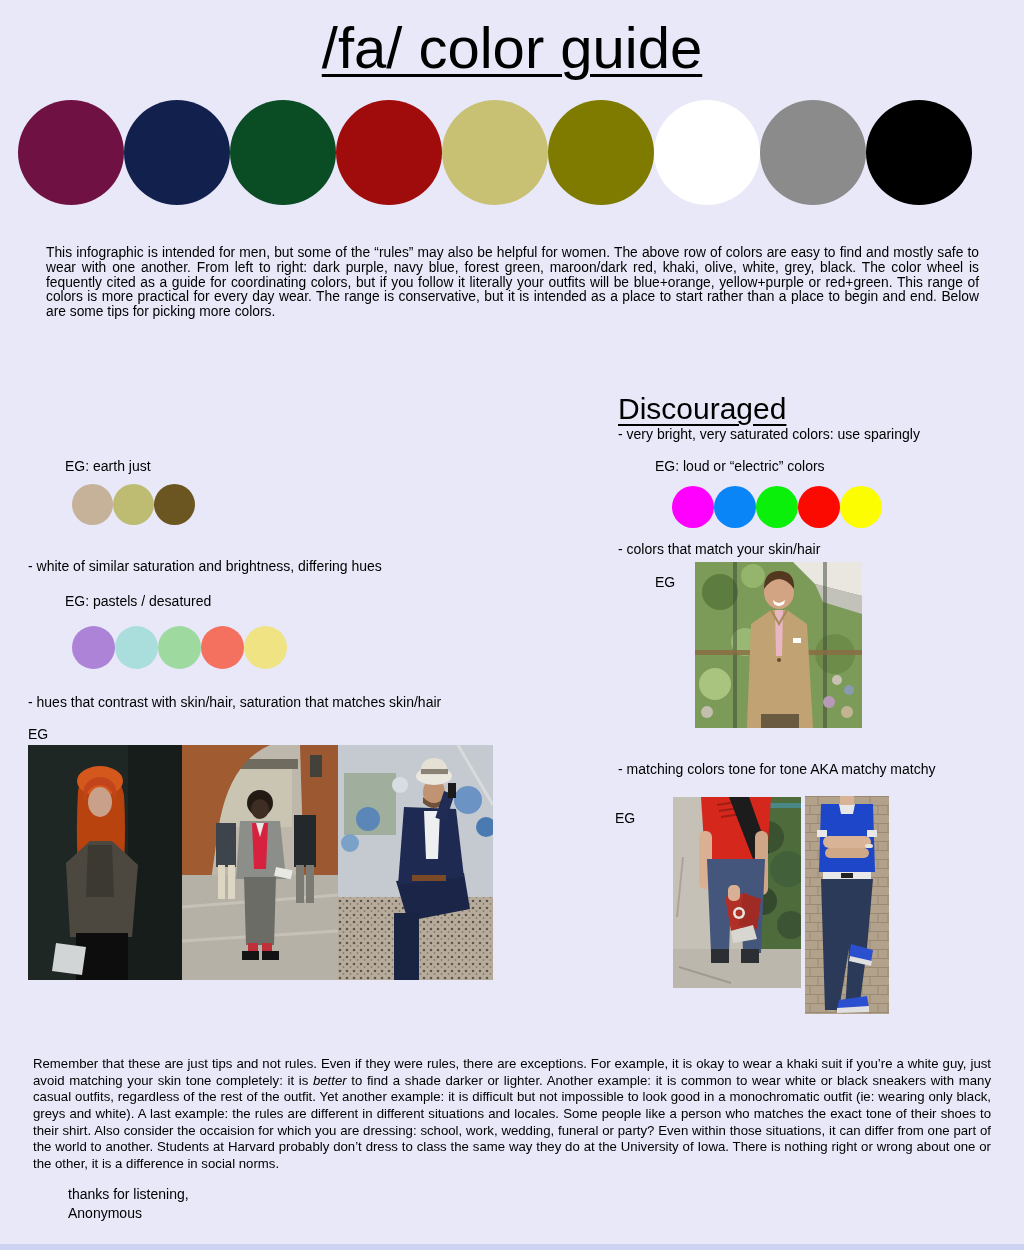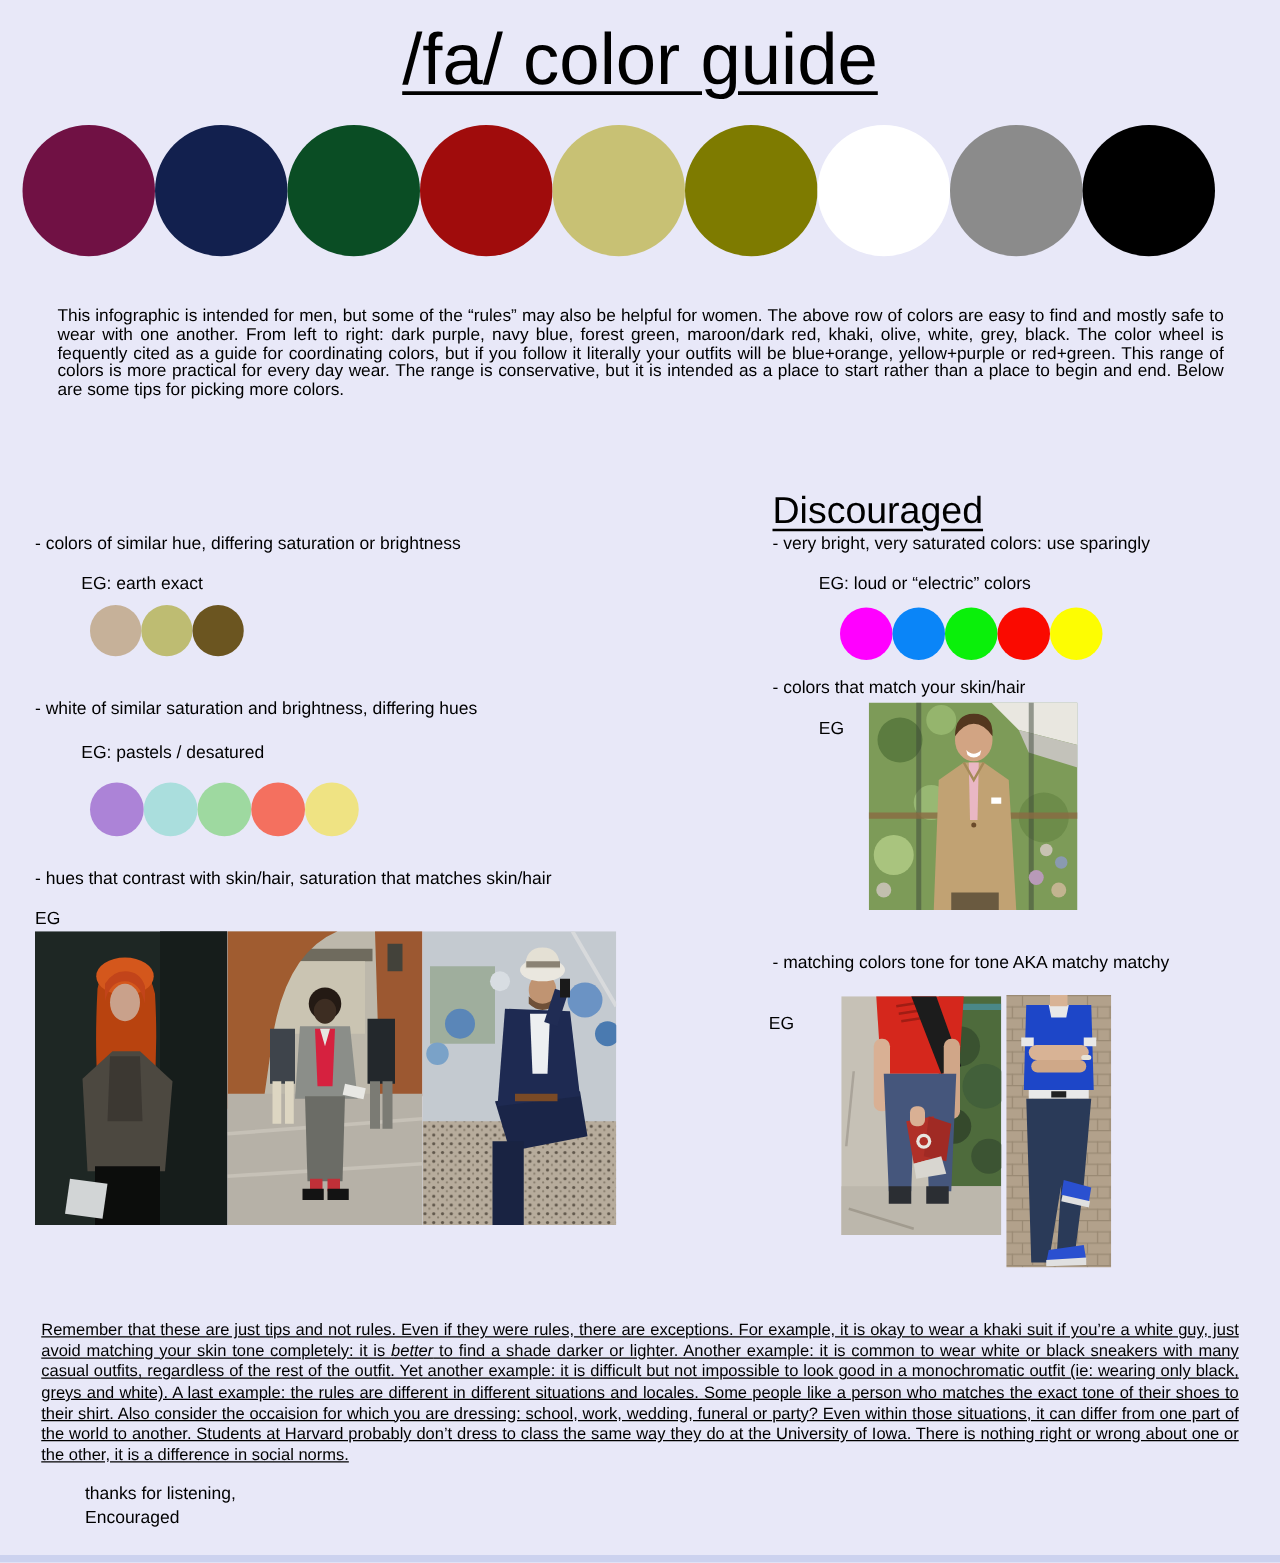--- a/index.html
+++ b/index.html
@@ -10,21 +10,21 @@
   .palette-row{left:18px;top:100px;display:flex;}
   .dot-big{width:106px;height:105px;border-radius:50%;flex:0 0 auto;}
   .intro{left:46px;top:246px;width:933px;font-size:13.8px;line-height:1.07;text-align:justify;}
   .col-head{font-size:30px;text-decoration:underline;text-decoration-thickness:2px;text-underline-offset:5px;}
   .tip{font-size:14px;}
   .eg{font-size:14px;}
   .dot-row{display:flex;}
   .dot-sm{border-radius:50%;flex:0 0 auto;}
   .photo-strip{left:28px;top:745px;width:465px;height:235px;display:flex;}
   .photo-strip svg{display:block;height:235px;}
-  .outro{left:33px;top:1056px;width:958px;font-size:13.2px;line-height:1.26;text-align:justify;text-decoration:underline;}
+  .outro{left:33px;top:1056px;width:958px;font-size:13.2px;line-height:1.26;text-align:justify;}
   .signoff{left:68px;top:1185px;font-size:14px;line-height:19px;}
   .bottom-edge{left:0;top:1244px;width:1024px;height:6px;background:#ccd2ef;}
   svg{display:block;}
 </style>
 </head>
 <body>
 
 <div id="canvas">
 
   <div class="abs title">/fa/ color guide</div>
@@ -36,22 +36,21 @@
     <div class="dot-big" style="background: rgb(160, 12, 12);"></div>
     <div class="dot-big" style="background: rgb(200, 193, 116);"></div>
     <div class="dot-big" style="background: rgb(126, 123, 0);"></div>
     <div class="dot-big" style="background: rgb(255, 255, 255);"></div>
     <div class="dot-big" style="background: rgb(139, 139, 139);"></div>
     <div class="dot-big" style="background: rgb(0, 0, 0);"></div>
   </div>
 
   <div class="abs intro">This infographic is intended for men, but some of the “rules” may also be helpful for women. The above row of colors are easy to find and mostly safe to wear with one another. From left to right: dark purple, navy blue, forest green, maroon/dark red, khaki, olive, white, grey, black. The color wheel is fequently cited as a guide for coordinating colors, but if you follow it literally your outfits will be blue+orange, yellow+purple or red+green. This range of colors is more practical for every day wear. The range is conservative, but it is intended as a place to start rather than a place to begin and end. Below are some tips for picking more colors.</div>
 
-  <div class="abs tip" style="left:28px;top:426px;">- colors of similar hue, differing saturation or brightness</div>
-  <div class="abs eg" style="left:65px;top:458px;">EG: earth exact</div>
+  <div class="abs eg" style="left:65px;top:458px;">EG: earth just</div>
   <div class="abs dot-row" style="left:72px;top:484px;">
     <div class="dot-sm" style="width: 41px; height: 41px; background: rgb(198, 177, 153);"></div>
     <div class="dot-sm" style="width: 41px; height: 41px; background: rgb(190, 188, 114);"></div>
     <div class="dot-sm" style="width: 41px; height: 41px; background: rgb(107, 85, 32);"></div>
   </div>
   <div class="abs tip" style="left:28px;top:558px;">- white of similar saturation and brightness, differing hues</div>
   <div class="abs eg" style="left:65px;top:593px;text-align:center;">EG: pastels / desatured</div>
   <div class="abs dot-row" style="left:72px;top:626px;">
     <div class="dot-sm" style="width: 43px; height: 43px; background: rgb(172, 131, 215);"></div>
     <div class="dot-sm" style="width: 43px; height: 43px; background: rgb(170, 222, 221);"></div>
@@ -231,18 +230,18 @@
     <path d="M46,148 L68,154 L66,166 L44,160 Z" fill="#2a50d0"></path>
     <path d="M45,160 L67,165 L66,170 L44,165 Z" fill="#e0e0e0"></path>
     <path d="M34,204 L62,200 L64,212 L32,214 Z" fill="#2a50d0"></path>
     <path d="M32,212 L64,210 L64,216 L32,217 Z" fill="#e0e0e0"></path>
   </svg>
 
   <div class="abs outro"><span>Remember that these are just tips and not rules. Even if they were rules, there are exceptions. For example, it is okay to wear a khaki suit if you’re a white guy, just avoid matching your skin tone completely: it is </span><i>better</i><span> to find a shade darker or lighter. Another example: it is common to wear white or black sneakers with many casual outfits, regardless of the rest of the outfit. Yet another example: it is difficult but not impossible to look good in a monochromatic outfit (ie: wearing only black, greys and white). A last example: the rules are different in different situations and locales. Some people like a person who matches the exact tone of their shoes to their shirt. Also consider the occaision for which you are dressing: school, work, wedding, funeral or party? Even within those situations, it can differ from one part of the world to another. Students at Harvard probably don’t dress to class the same way they do at the University of Iowa. There is nothing right or wrong about one or the other, it is a difference in social norms.</span></div>
 
   <div class="abs signoff">
     <div>thanks for listening,</div>
-    <div>Encouraged</div>
+    <div>Anonymous</div>
   </div>
 
   <div class="abs bottom-edge"></div>
 
 </div>
 
 </body></html>

